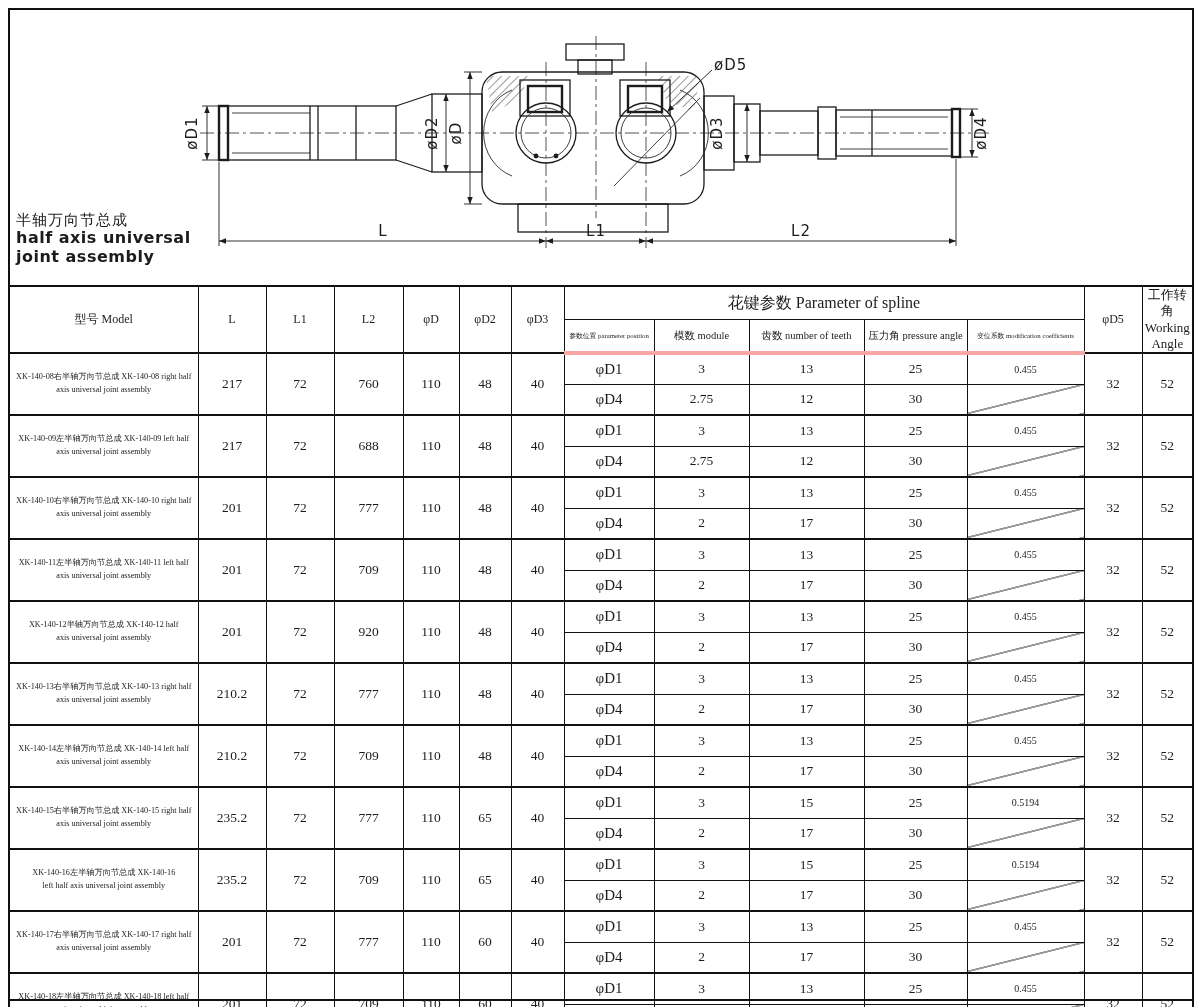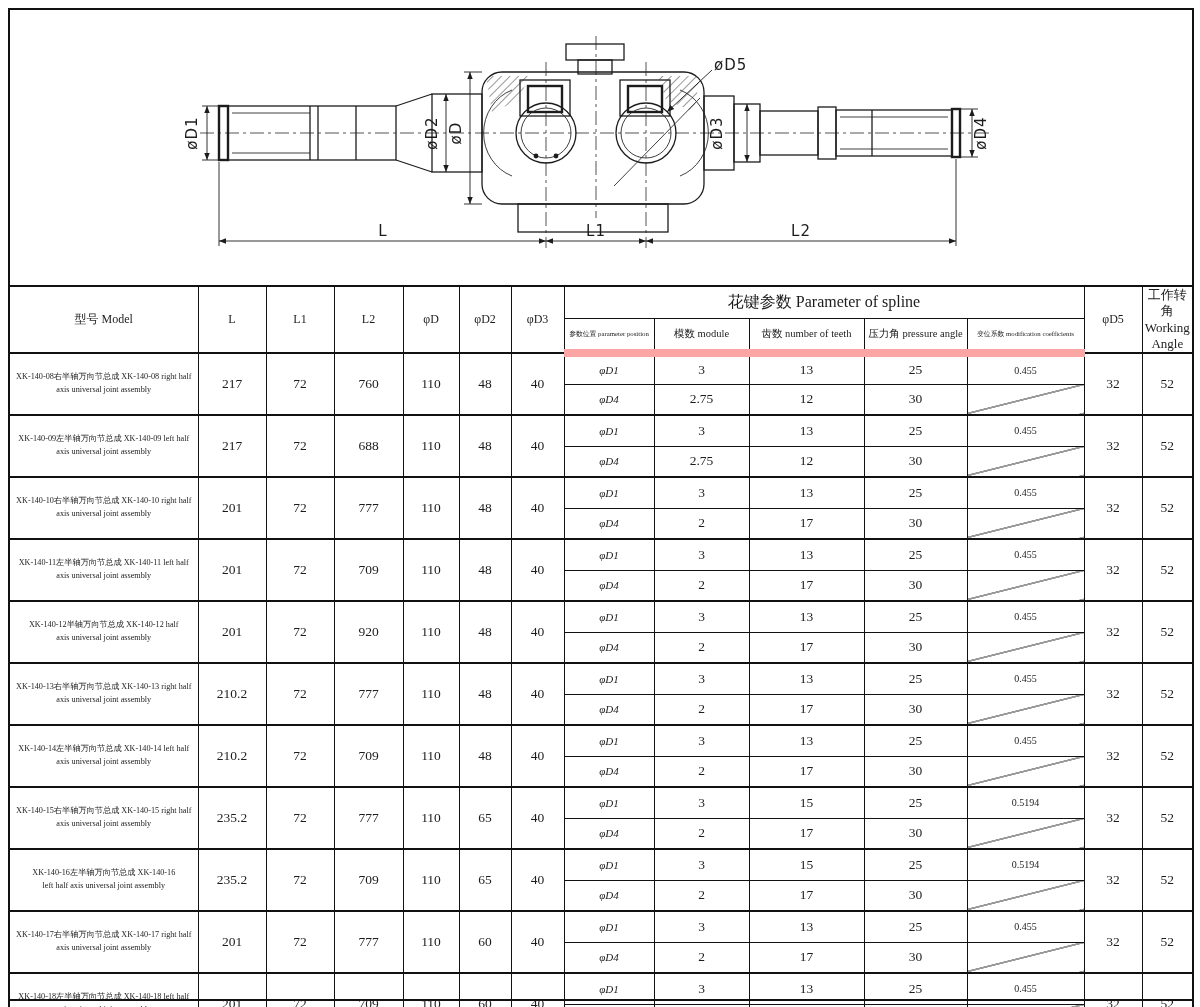--- a/index.html
+++ b/index.html
@@ -32,23 +32,23 @@
     border:1px solid #111; padding:0; text-align:center; vertical-align:middle;
     font-weight:normal; overflow:hidden;
   }
   table.spec { border:2px solid #111; }
   th.h-main { font-size:12px;margin-top:28px; }
   th.h-group { font-size:16px; height:16px; }
   th.h-sub  { font-size:10.5px; height:20px; }
   th.h-tiny { font-size:6.8px; }
   th.h-wa   { font-size:13px; line-height:1.25; }
   tr.row-top td { border-top:2px solid #111; }
-  thead tr:last-child th { border-bottom:8px solid #fca5a5; }
+  thead tr:last-child th { border-bottom:4px solid #fca5a5; }
   td.num { font-size:13.5px; }
-  td.pos { font-size:11px;font-style:italic; }
+  td.pos { font-size:15px; }
   td.model-cell { font-size:8.2px; line-height:1.55; padding:0 2px;margin-top:28px; }
   td.coeff { font-size:10px; }
   td.slash {
     background:linear-gradient(to bottom right,
       transparent calc(50% - 0.6px), #333 calc(50% - 0.6px),
       #333 calc(50% + 0.6px), transparent calc(50% + 0.6px));
   }
   tbody tr { height:31px; }
 </style>
 </head>
@@ -153,20 +153,25 @@
         <line class="dim" x1="956" y1="159" x2="956" y2="246"></line>
         <line class="dim" x1="219" y1="241" x2="546" y2="241" marker-start="url(#arrow)" marker-end="url(#arrow)"></line>
         <line class="dim" x1="546" y1="241" x2="646" y2="241" marker-start="url(#arrow)" marker-end="url(#arrow)"></line>
         <line class="dim" x1="646" y1="241" x2="956" y2="241" marker-start="url(#arrow)" marker-end="url(#arrow)"></line>
         <text class="dimtxt" text-anchor="middle" x="383" y="236">L</text>
         <text class="dimtxt" text-anchor="middle" x="596" y="236">L1</text>
         <text class="dimtxt" text-anchor="middle" x="801" y="236">L2</text>
       </g>
     </svg>
 
+    <div class="assembly-title">
+      <div class="cn">半轴万向节总成</div>
+      <div class="en">half axis universal</div>
+      <div class="en">joint assembly</div>
+    </div>
   </div>
 
   <table class="spec">
     <colgroup>
       <col style="width:189px">
         <col style="width:68px">
         <col style="width:68px">
         <col style="width:69px">
       <col style="width:56px">
         <col style="width:52px">

